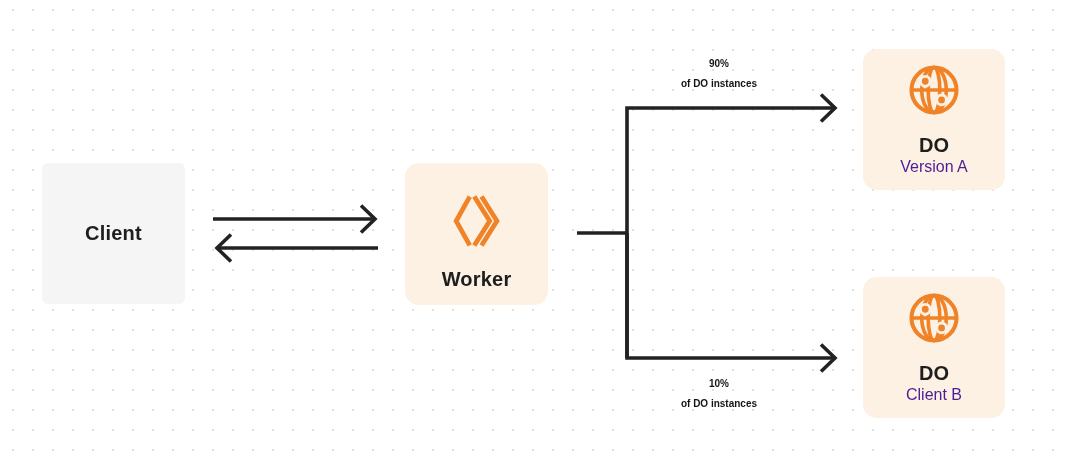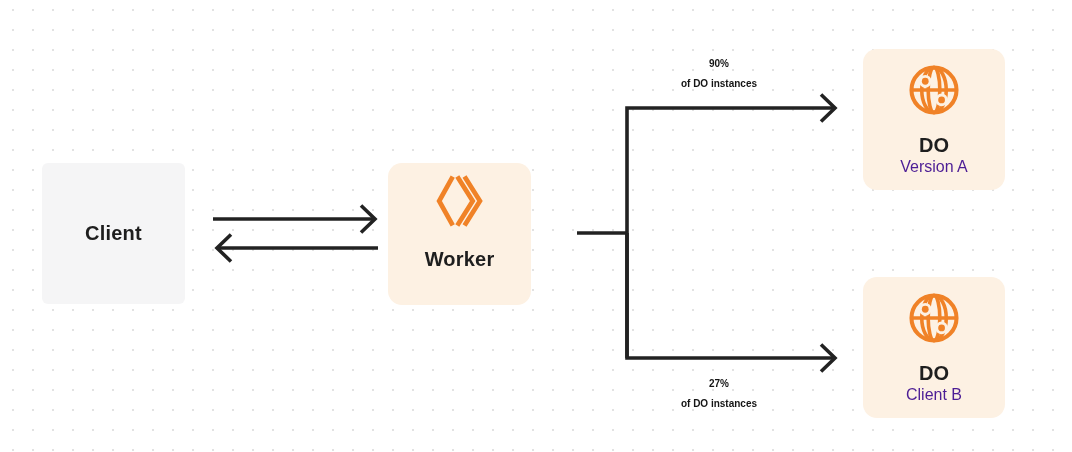--- a/index.html
+++ b/index.html
@@ -23,24 +23,24 @@
     box-sizing: border-box;
   }
   .client {
     left: 42px; top: 163px; width: 143px; height: 141px;
     background: #f5f5f6;
     border-radius: 6px;
     justify-content: center;
   }
   .client .node-label { margin-top: 0; }
   .worker {
-    left: 388px; top: 163px; width: 143px; height: 142px;
+    left: 405px; top: 163px; width: 143px; height: 142px;
     background: #fdf1e3;
     border-radius: 14px;
-    padding-top: 8px;
+    padding-top: 28px;
   }
   .worker-icon { width: 58px; height: 60px; }
   .node-label {
     margin-top: 17px;
     font-size: 20px;
     font-weight: 700;
     color: #1e1e1e;
     letter-spacing: 0.2px;
   }
   .do {
@@ -117,21 +117,21 @@
     </svg>
     <span class="node-label">Worker</span>
   </div>
 
   <div class="label-block label-top">
     <div>90%</div>
     <div>of DO instances</div>
   </div>
 
   <div class="label-block label-bottom">
-    <div>27%</div>
+    <div>10%</div>
     <div>of DO instances</div>
   </div>
 
   <div class="box do do-a">
     <svg class="globe-icon" viewBox="0 0 48 48" xmlns="http://www.w3.org/2000/svg">
       <g fill="none" stroke-width="3.1" stroke-linecap="round" stroke="#f08227">
         <circle cx="24" cy="24" r="19.3" stroke-width="3.5"></circle>
         <line x1="5.4" y1="24" x2="42.6" y2="24"></line>
         <ellipse cx="24" cy="24" rx="5" ry="19.3"></ellipse>
         <ellipse cx="24" cy="24" rx="10.5" ry="19.3"></ellipse>

